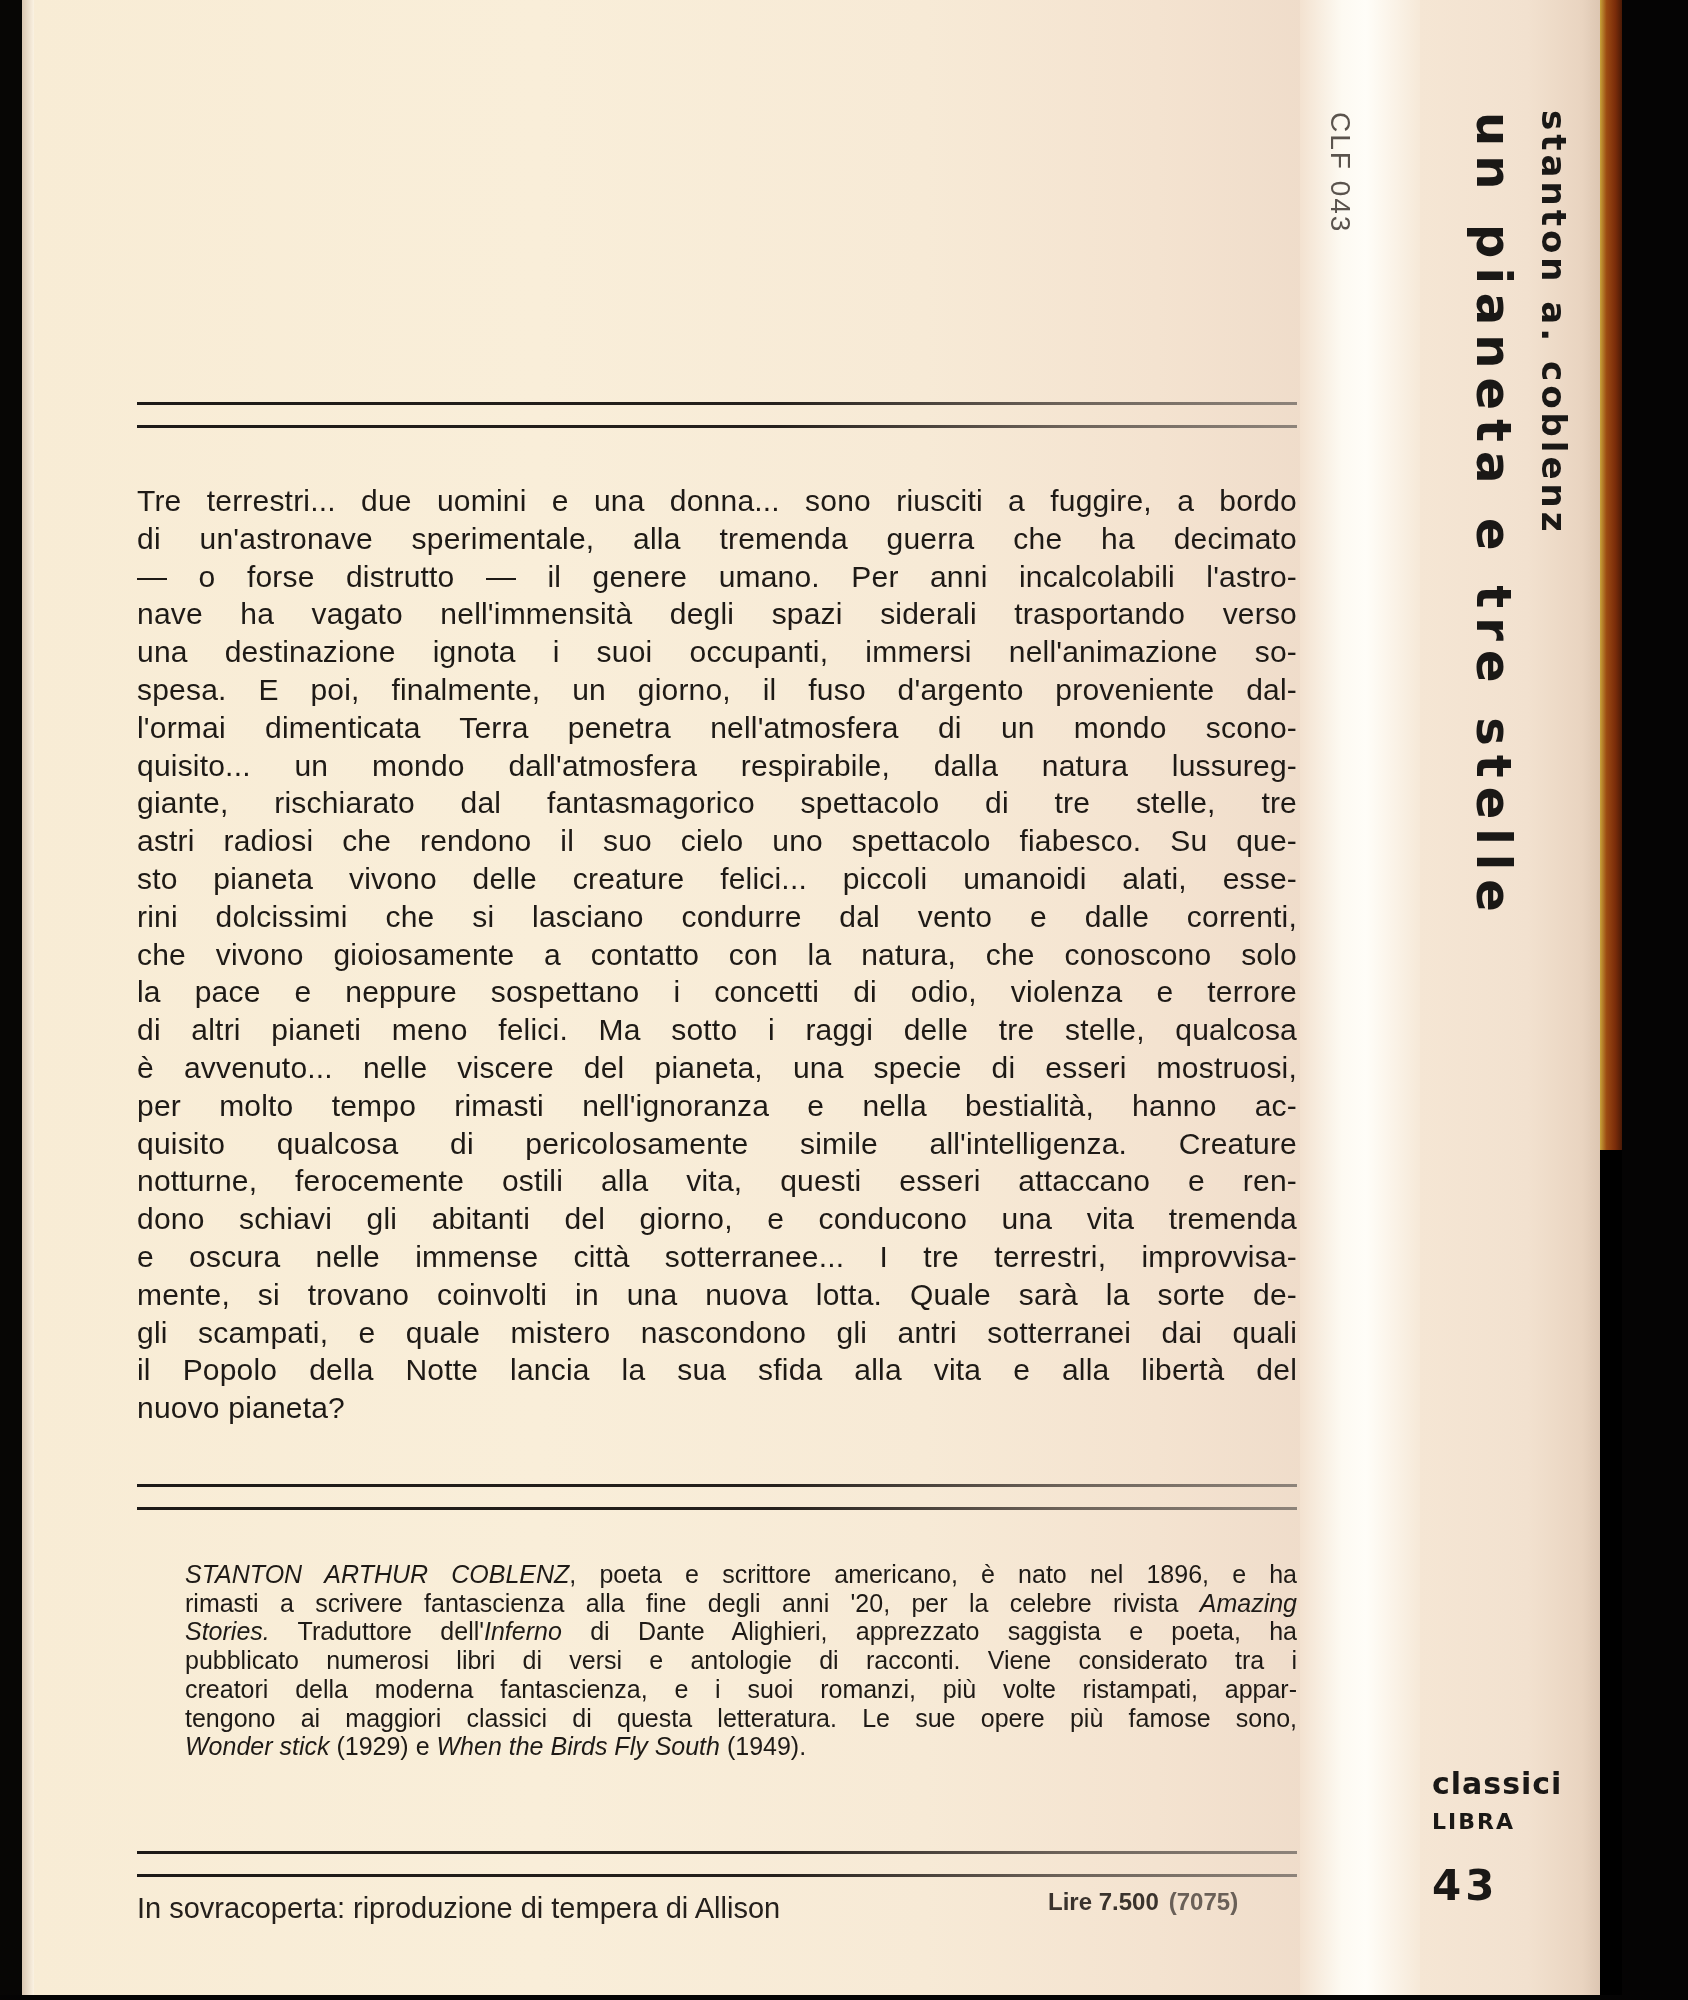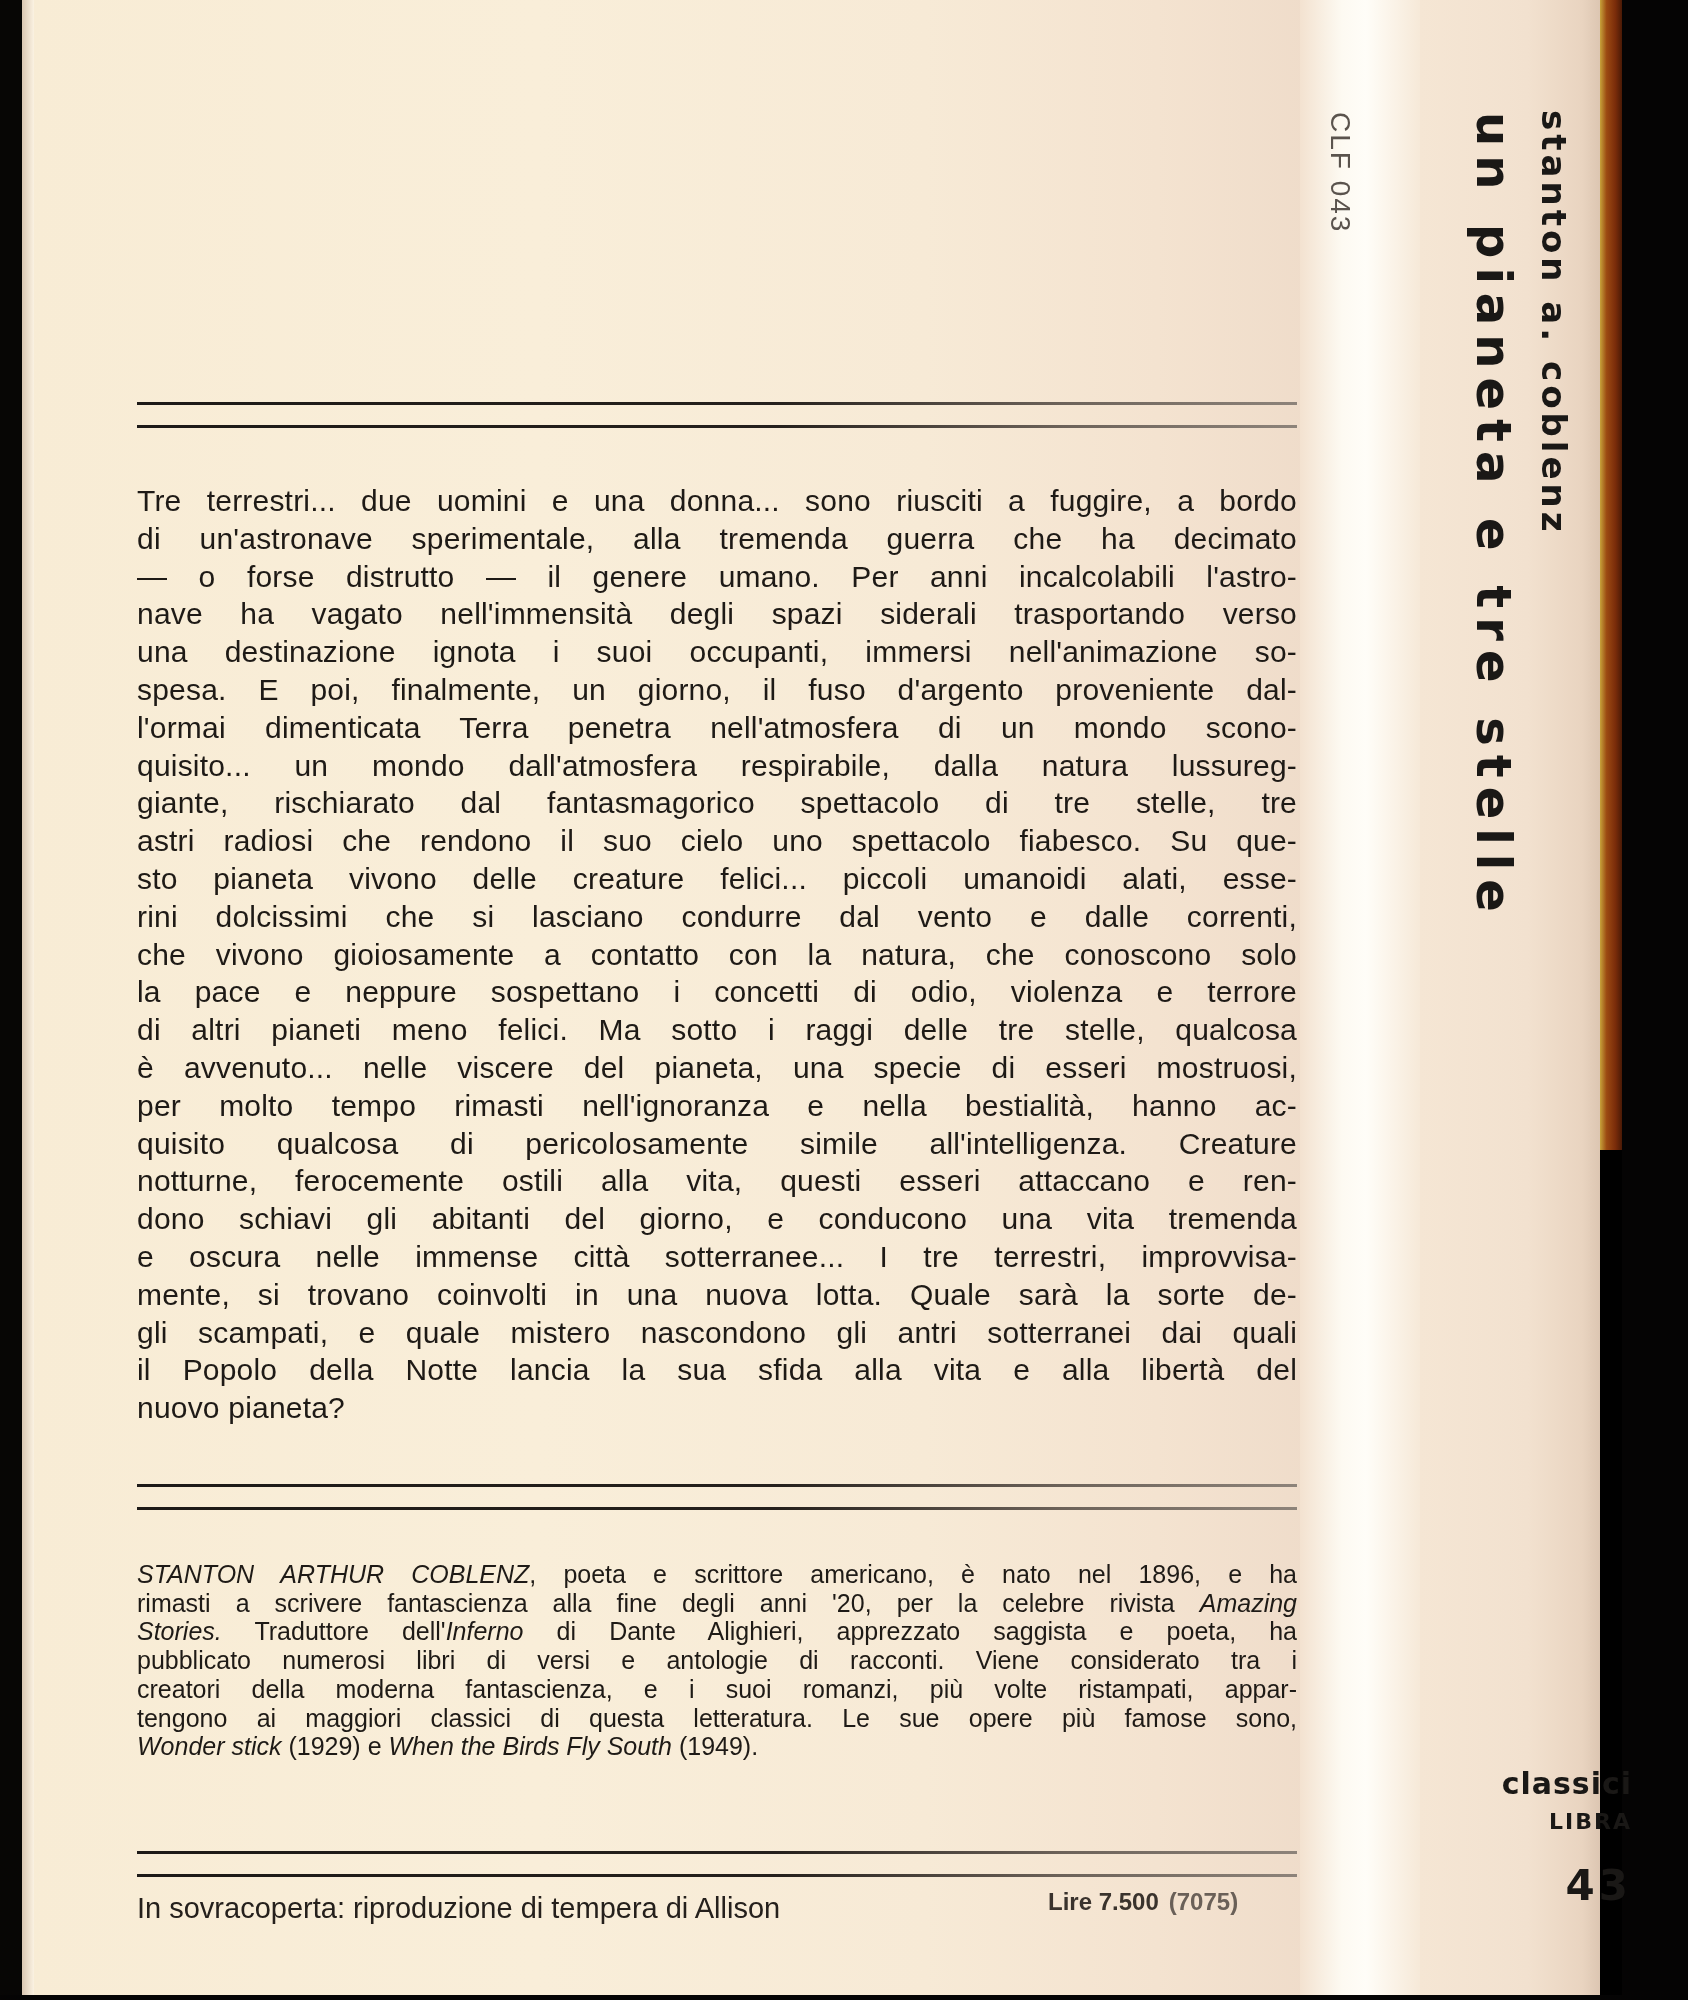--- a/index.html
+++ b/index.html
@@ -111,20 +111,21 @@
       font-family: "Liberation Sans", sans-serif;
       font-size: 25px;
       line-height: 28.7px;
       color: #1e1a16;
     }
     .bio .line {
       display: block;
       text-align: justify;
       text-align-last: justify;
       white-space: nowrap;
+      margin-left: 48px;
     }
     .bio .line.last { text-align-last: left; }
     .bio i { font-style: italic; }
 
     
     .credit {
       position: absolute;
       left: 137px;
       top: 1892px;
       font-family: "Liberation Sans", sans-serif;
@@ -183,21 +184,21 @@
       font-size: 48px;
       letter-spacing: 9px;
       color: #1a1816;
       white-space: nowrap;
     }
     .series {
       position: absolute;
       left: 1432px;
       top: 1766px;
       width: 200px;
-      text-align: right;
+      text-align: left;
       font-family: "DejaVu Sans", sans-serif;
       font-weight: bold;
       color: #1a1816;
     }
     .series .s1 { display: block; font-size: 30px; line-height: 36px; letter-spacing: 1px; }
     .series .s2 { display: block; font-size: 22px; line-height: 40px; letter-spacing: 2px; }
     .series .s3 { display: block; font-size: 42px; line-height: 56px; letter-spacing: 4px; margin-top: 16px; }
   </style>
 </head>
 <body>

